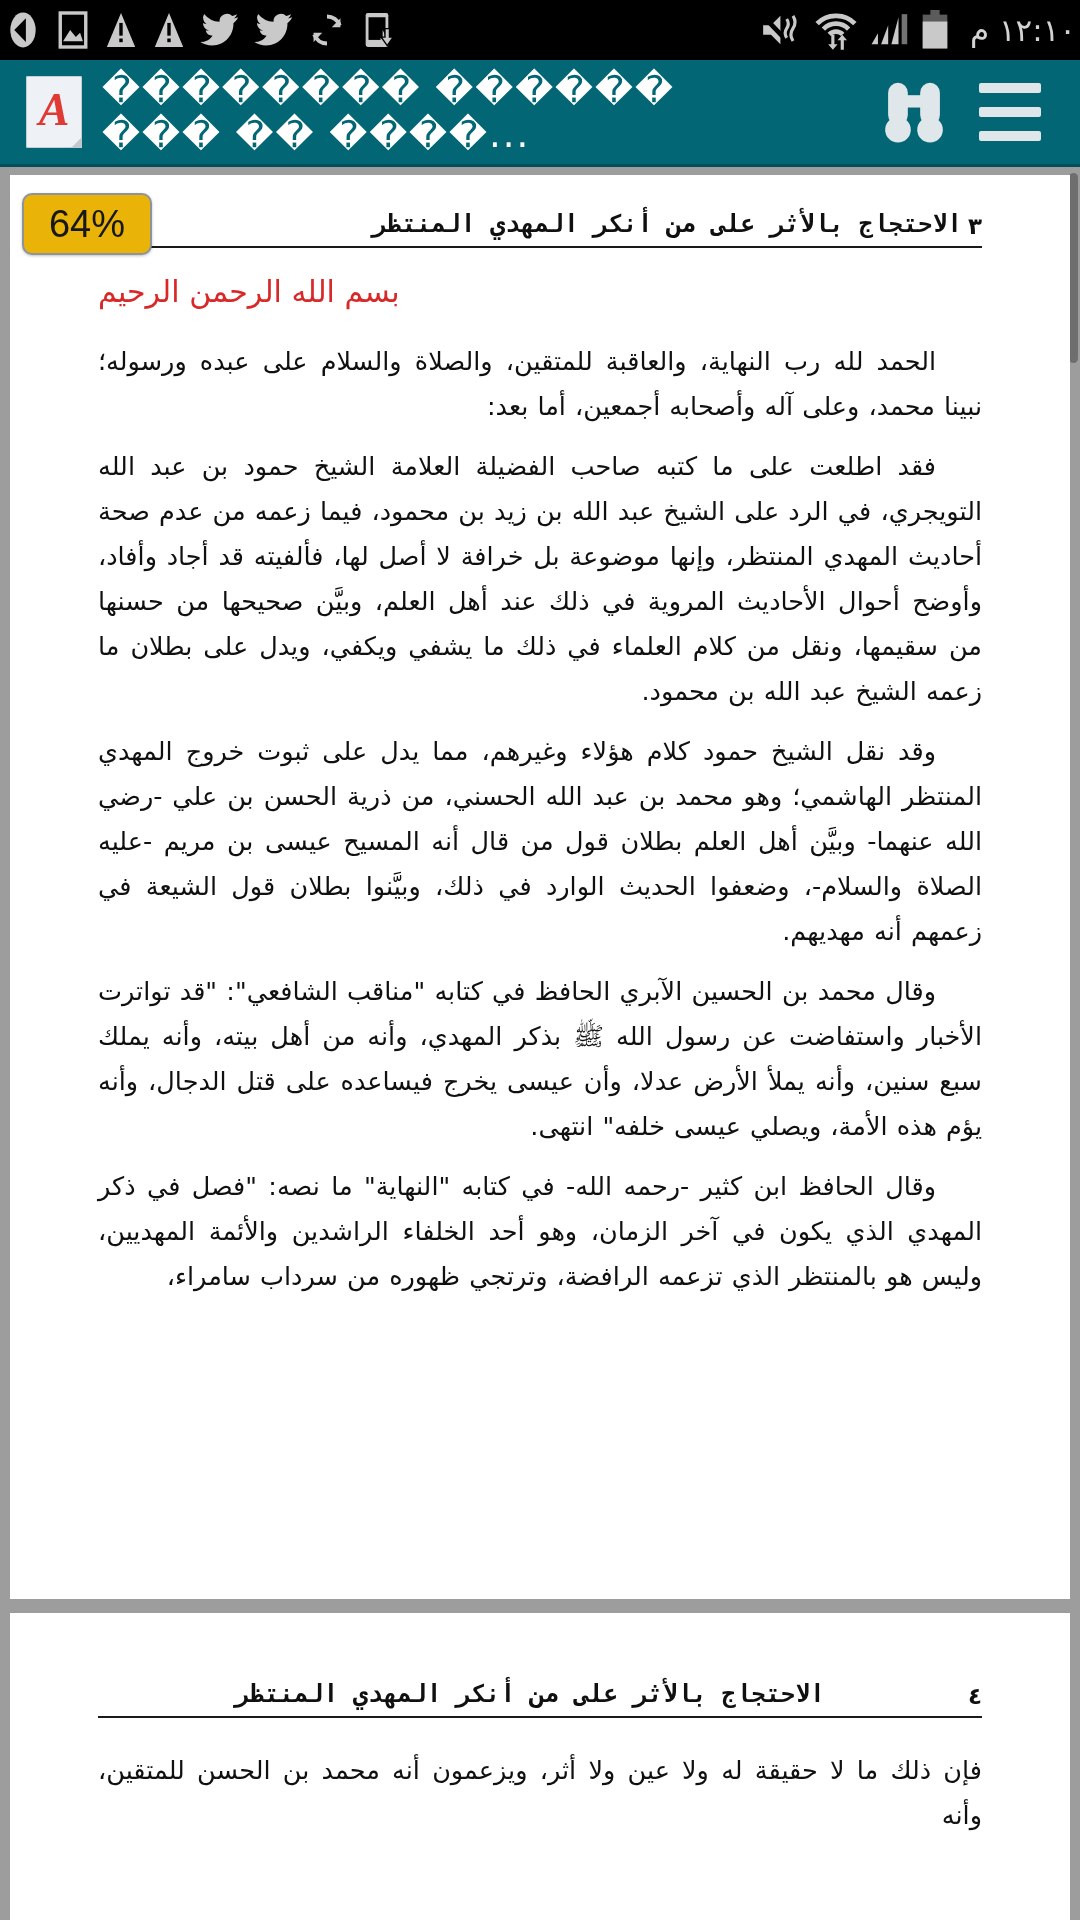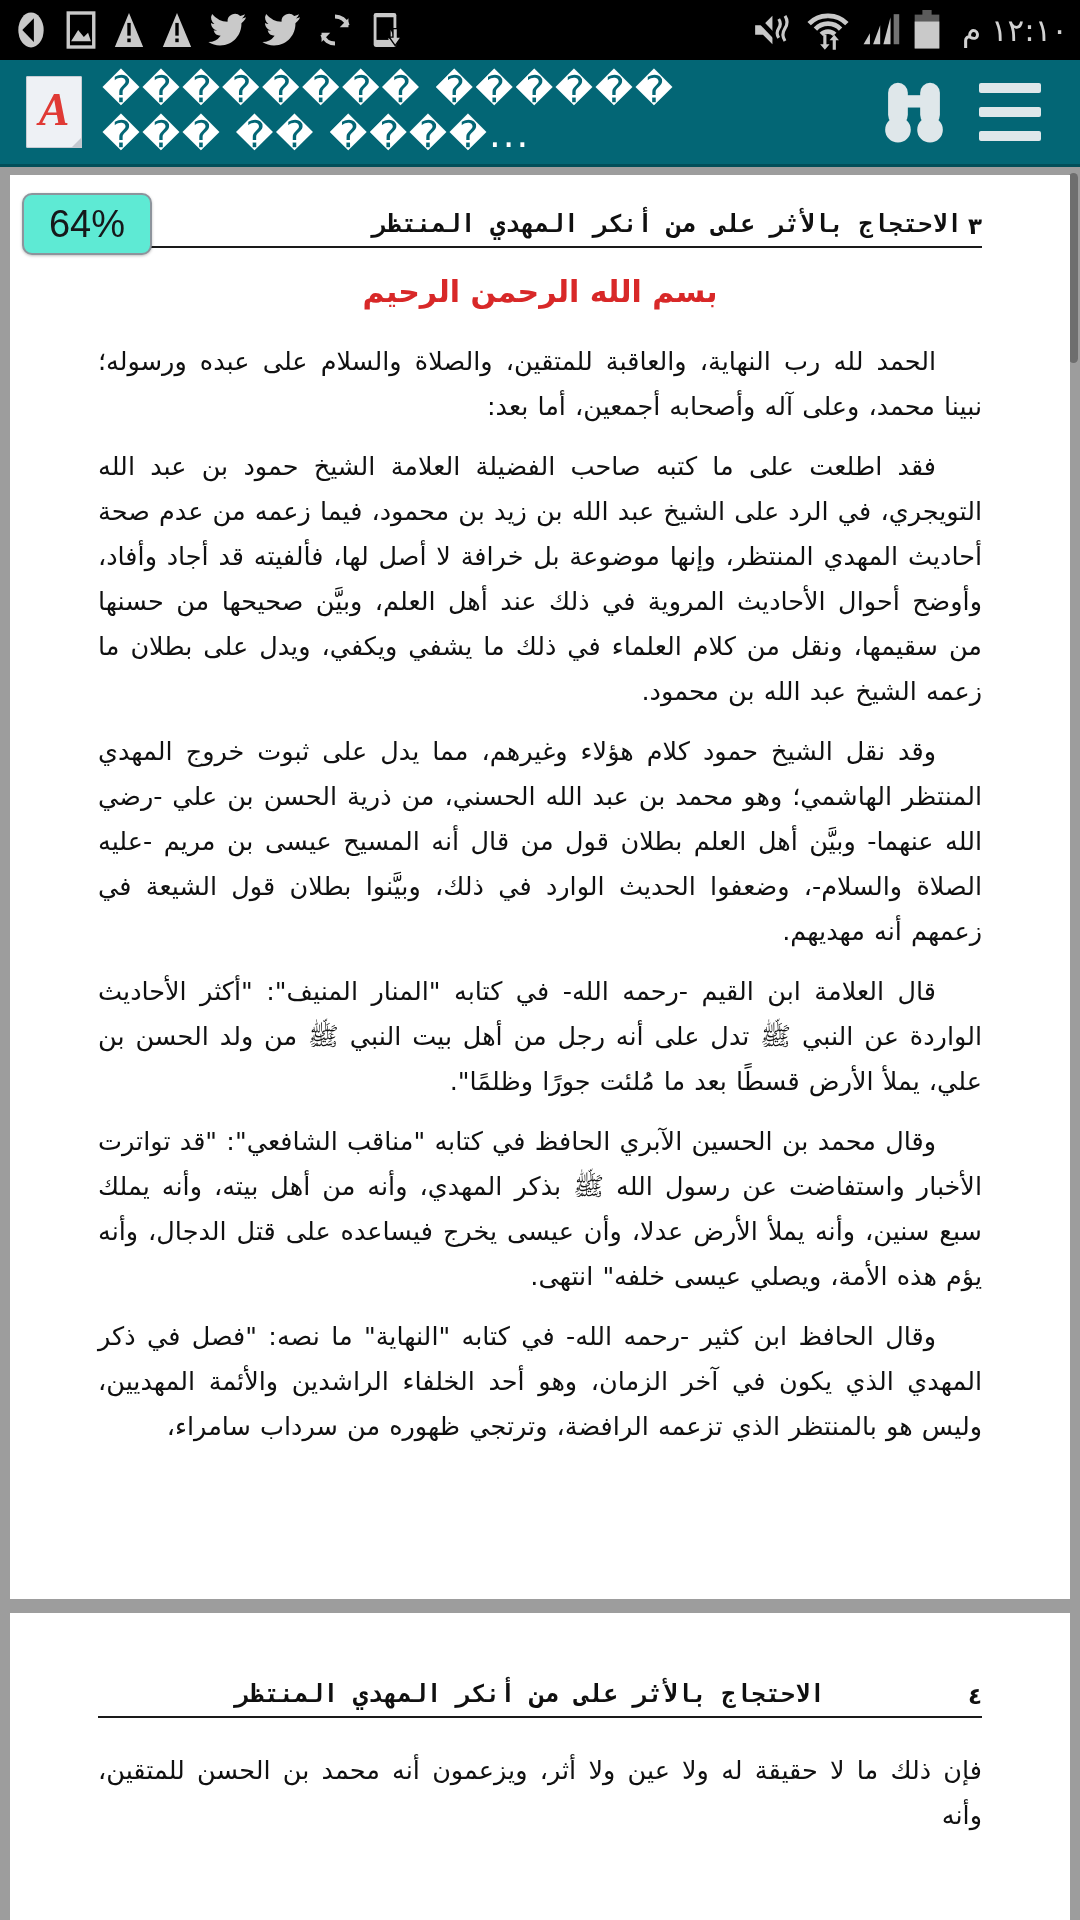--- a/index.html
+++ b/index.html
@@ -10,21 +10,21 @@
     font-family:"Liberation Sans", sans-serif;
     overflow:hidden;
   }
 
   
   #status-bar{
     position:relative;
     width:1080px; height:60px;
     background:#000;
     display:flex; align-items:center;
-    padding:0 12px;
+    padding:0 4px;
   }
   .sb-left{ display:flex; align-items:center; gap:14px; flex:1; }
   .sb-right{ display:flex; align-items:center; gap:10px; }
   .sb-ico{ display:block; }
   .sb-ico svg{ display:block; }
   #status-time{
     color:#d2d2d2;
     font-size:31px;
     font-family:"DejaVu Sans", sans-serif;
     letter-spacing:1px;
@@ -144,23 +144,23 @@
     flex:0 0 auto;
     font-size:23px;
     font-weight:700;
     padding-left:6px;
     text-align:left;
   }
   .page-two .run-head{ margin-bottom:30px; }
   .page-two .run-head .rh-title{ text-align:center; }
 
   .basmala{
-    text-align:center;
+    text-align:left;
     color:#d82828;
-    font-weight:700;
+    font-weight:400;
     font-size:30px;
     margin:26px 0 30px 0;
     letter-spacing:0;
   }
 
   p.body{
     font-size:25.5px;
     line-height:45px;
     margin:0 0 15px 0;
     text-indent:46px;
@@ -177,21 +177,21 @@
     width:9px; height:190px;
     background:#6e6e6e;
     border-radius:5px;
   }
 
   
   #zoom-badge{
     position:absolute;
     left:22px; top:26px;
     min-width:130px; height:62px;
-    background:#5eead4;
+    background:#eab308;
     border:2px solid #8d949c;
     border-radius:10px;
     display:flex; align-items:center; justify-content:center;
     font-size:38px;
     color:#16181a;
     font-family:"Liberation Sans", sans-serif;
     box-shadow:0 1px 3px rgba(0,0,0,.25);
     z-index:20;
   }
 </style>
@@ -352,21 +352,20 @@
       <div class="run-head">
         <div class="rh-page">٣</div>
         <div class="rh-title">الاحتجاج بالأثر على من أنكر المهدي المنتظر</div>
       </div>
 
       <div class="basmala">بسم الله الرحمن الرحيم</div>
 
       <p class="body">الحمد لله رب النهاية، والعاقبة للمتقين، والصلاة والسلام على عبده ورسوله؛ نبينا محمد، وعلى آله وأصحابه أجمعين، أما بعد:</p>
       <p class="body">فقد اطلعت على ما كتبه صاحب الفضيلة العلامة الشيخ حمود بن عبد الله التويجري، في الرد على الشيخ عبد الله بن زيد بن محمود، فيما زعمه من عدم صحة أحاديث المهدي المنتظر، وإنها موضوعة بل خرافة لا أصل لها، فألفيته قد أجاد وأفاد، وأوضح أحوال الأحاديث المروية في ذلك عند أهل العلم، وبيَّن صحيحها من حسنها من سقيمها، ونقل من كلام العلماء في ذلك ما يشفي ويكفي، ويدل على بطلان ما زعمه الشيخ عبد الله بن محمود.</p>
       <p class="body">وقد نقل الشيخ حمود كلام هؤلاء وغيرهم، مما يدل على ثبوت خروج المهدي المنتظر الهاشمي؛ وهو محمد بن عبد الله الحسني، من ذرية الحسن بن علي -رضي الله عنهما- وبيَّن أهل العلم بطلان قول من قال أنه المسيح عيسى بن مريم -عليه الصلاة والسلام-، وضعفوا الحديث الوارد في ذلك، وبيَّنوا بطلان قول الشيعة في زعمهم أنه مهديهم.</p>
-      <p class="body">قال العلامة ابن القيم -رحمه الله- في كتابه "المنار المنيف": "أكثر الأحاديث الواردة عن النبي ﷺ تدل على أنه رجل من أهل بيت النبي ﷺ من ولد الحسن بن علي، يملأ الأرض قسطًا بعد ما مُلئت جورًا وظلمًا".</p>
       <p class="body">وقال محمد بن الحسين الآبري الحافظ في كتابه "مناقب الشافعي": "قد تواترت الأخبار واستفاضت عن رسول الله ﷺ بذكر المهدي، وأنه من أهل بيته، وأنه يملك سبع سنين، وأنه يملأ الأرض عدلا، وأن عيسى يخرج فيساعده على قتل الدجال، وأنه يؤم هذه الأمة، ويصلي عيسى خلفه" انتهى.</p>
       <p class="body">وقال الحافظ ابن كثير -رحمه الله- في كتابه "النهاية" ما نصه: "فصل في ذكر المهدي الذي يكون في آخر الزمان، وهو أحد الخلفاء الراشدين والأئمة المهديين، وليس هو بالمنتظر الذي تزعمه الرافضة، وترتجي ظهوره من سرداب سامراء،</p>
     </div>
 
     <div class="pdf-page page-two">
 
       <div class="run-head">
         <div class="rh-page">٤</div>
         <div class="rh-title">الاحتجاج بالأثر على من أنكر المهدي المنتظر</div>
       </div>

